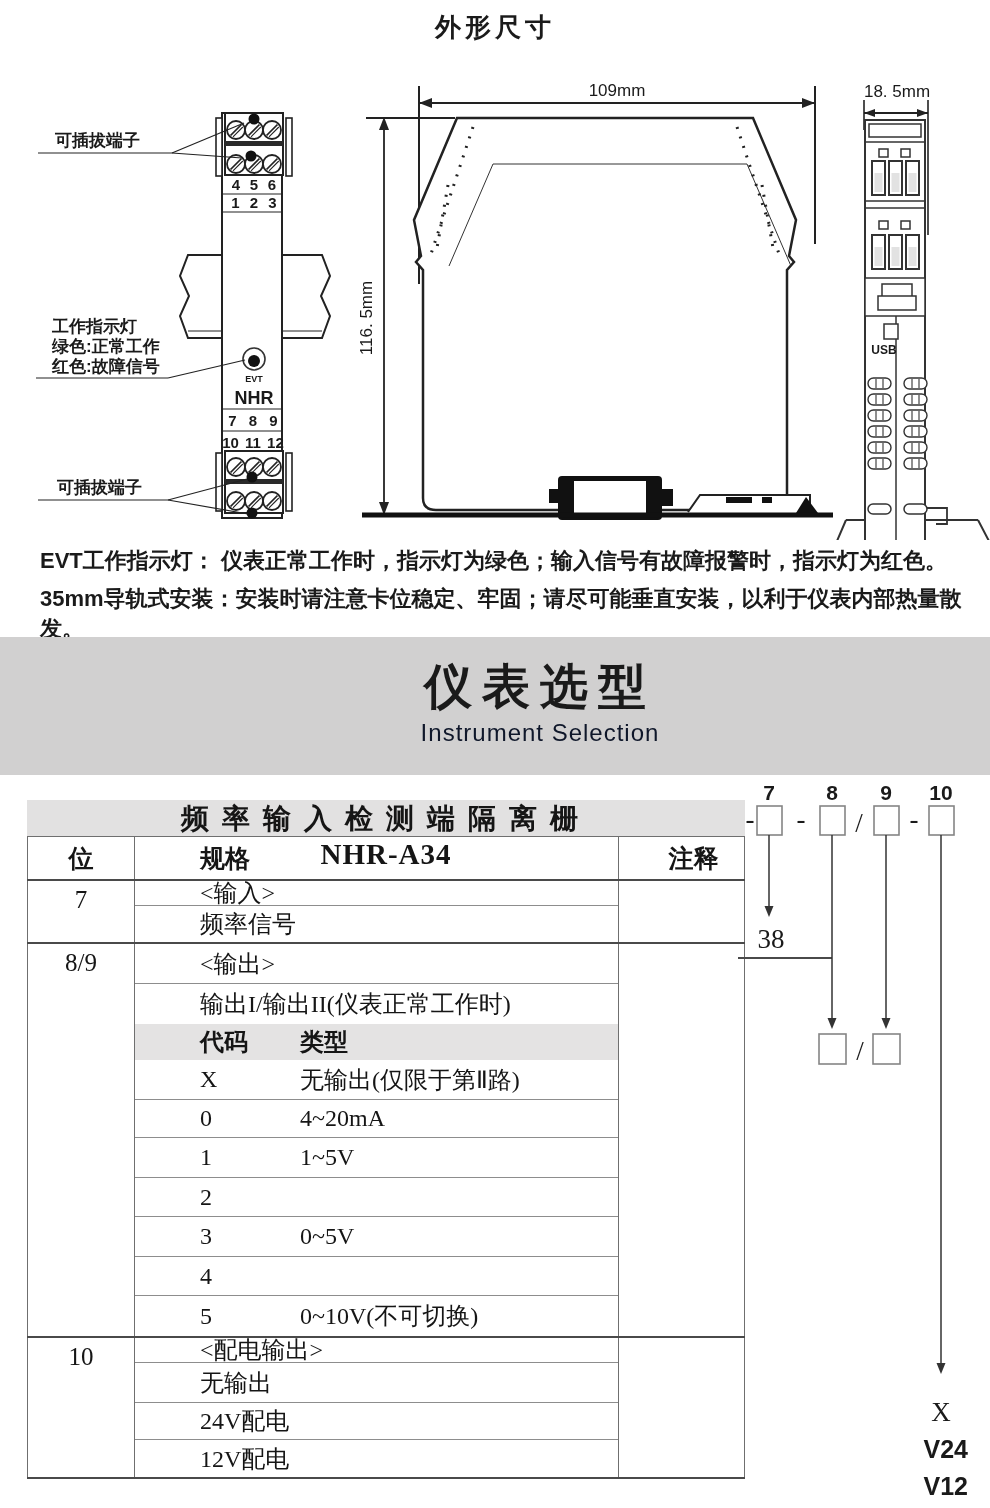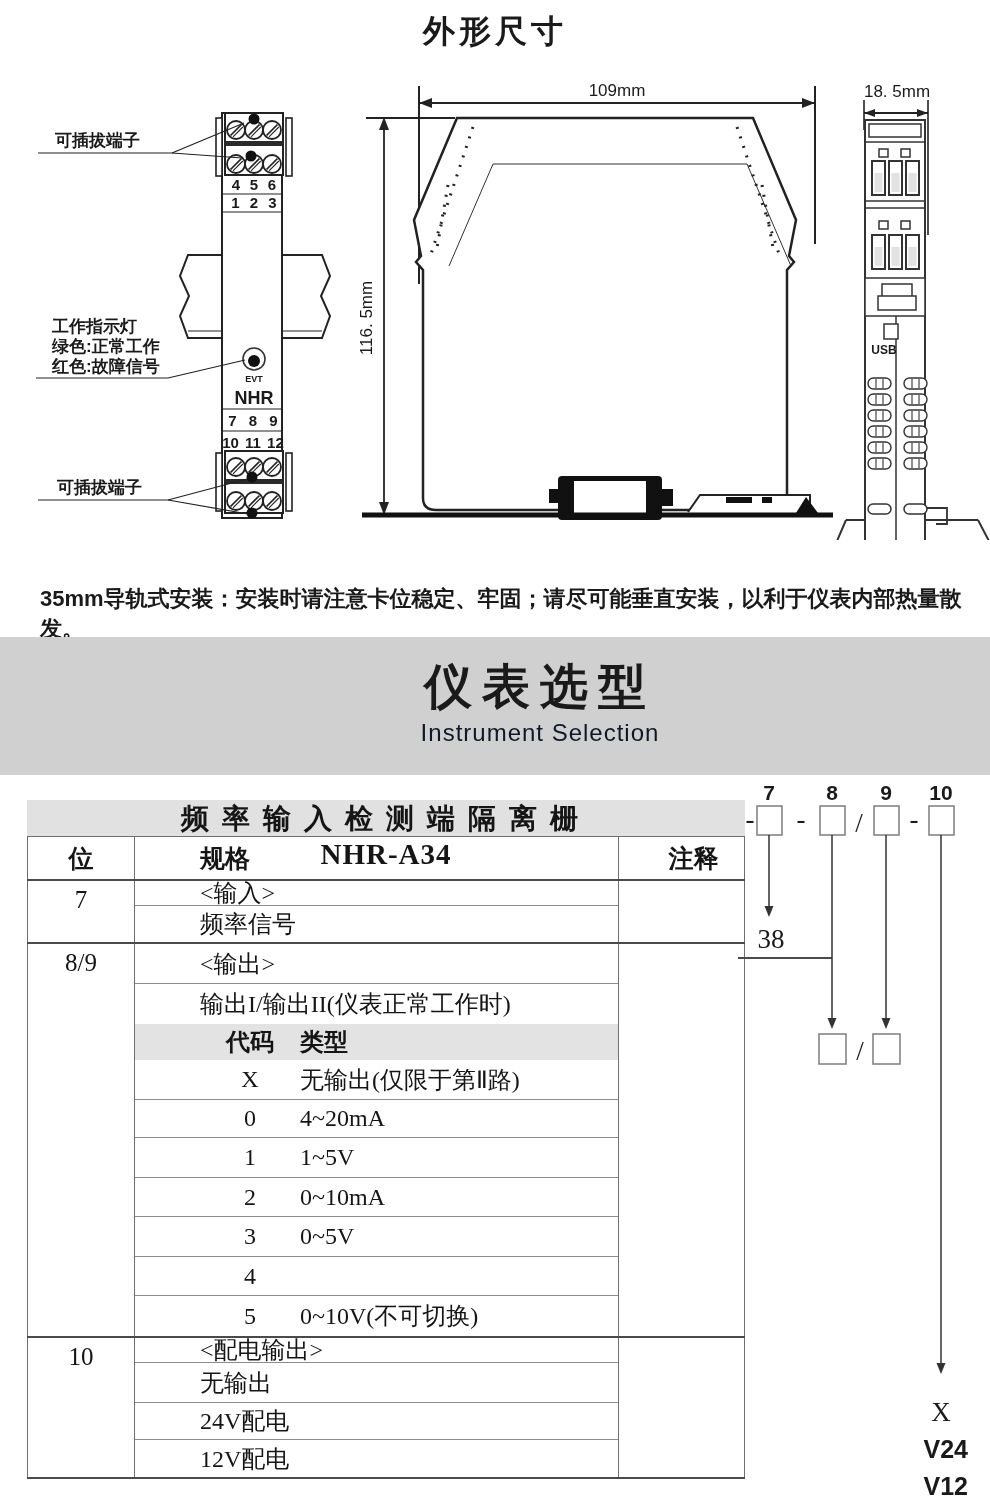--- a/index.html
+++ b/index.html
@@ -1,20 +1,20 @@
 <!DOCTYPE html>
 <html><head>
 <meta charset="utf-8">
 <style>
   html,body{margin:0;padding:0;background:#ffffff;}
   #stage{position:relative;width:990px;height:1508px;background:#fff;overflow:hidden;
          font-family:"Liberation Sans",sans-serif;color:#1a1a1a;}
   .abs{position:absolute;}
   
-  .page-title{left:0;top:10px;width:990px;text-align:center;font-size:32px;font-weight:bold;
+  .page-title{left:0;top:10px;width:990px;text-align:center;font-size:26px;font-weight:bold;
               letter-spacing:4px;}
   .note-line{left:40px;width:930px;font-size:22px;font-weight:bold;letter-spacing:0;}
   
   .banner{left:0;top:637px;width:990px;height:138px;background:#d1d0d0;text-align:center;padding-left:45px;}
   .banner-title{margin-top:18px;font-size:48px;font-weight:bold;letter-spacing:10px;}
   .banner-sub{margin-top:0px;font-size:24px;color:#0f172a;letter-spacing:1px;
               font-family:"Liberation Sans",sans-serif;}
   
   .sel-table{left:27px;top:800px;width:718px;font-family:"Liberation Serif",serif;color:#151515;}
   .t-titlebar{height:36px;background:#e2e1e1;display:flex;justify-content:space-between;
@@ -32,21 +32,21 @@
   .group{display:flex;border-bottom:2.4px solid #4a4a4a;box-sizing:border-box;}
   .g-pos{width:108px;border-left:1.6px solid #6f6f6f;border-right:1.6px solid #6f6f6f;
          box-sizing:border-box;display:flex;justify-content:center;align-items:flex-start;
          padding-top:5px;font-size:25px;}
   .g-note{width:127px;border-left:1.6px solid #6f6f6f;border-right:1.6px solid #6f6f6f;
           box-sizing:border-box;}
   .g-rows{flex:1;display:flex;flex-direction:column;}
   .row{display:flex;align-items:center;padding-left:65px;font-size:24px;box-sizing:border-box;}
   .row.sep{border-bottom:1.3px solid #8d8d8d;}
   .row.codehead{background:#e4e3e3;font-weight:bold;}
-  .code{width:100px;text-align:center;}
+  .code{width:100px;}
   .type{flex:1;}
   .r42{height:25px}.r40{height:40px}.r39{height:39px}.r38{height:38px}
   .r37{height:37px}.r36{height:36px}
   
   svg text{fill:#1a1a1a;}
   .lbl{font:bold 17px "Liberation Sans",sans-serif;}
   .dim{font:17px "Liberation Sans",sans-serif;}
   .tnum{font:bold 15px "Liberation Sans",sans-serif;}
   .tiny{font:bold 9px "Liberation Sans",sans-serif;}
   .usb{font:bold 12px "Liberation Sans",sans-serif;}
@@ -267,20 +267,21 @@
         <use href="#vent" x="868" y="442"></use>
           <use href="#vent" x="904" y="442"></use>
         <use href="#vent" x="868" y="458"></use>
           <use href="#vent" x="904" y="458"></use>
       </g>
       <rect x="868" y="504" width="23" height="10" rx="5" fill="#fff" stroke="#333" stroke-width="1.5"></rect>
       <rect x="904" y="504" width="23" height="10" rx="5" fill="#fff" stroke="#333" stroke-width="1.5"></rect>
     </g>
   </svg>
 
+  <div class="abs note-line" style="top:546px">EVT工作指示灯： 仪表正常工作时，指示灯为绿色；输入信号有故障报警时，指示灯为红色。</div>
   <div class="abs note-line" style="top:584px">35mm导轨式安装：安装时请注意卡位稳定、牢固；请尽可能垂直安装，以利于仪表内部热量散发。</div>
 
   <div class="abs banner">
     <div class="banner-title">仪表选型</div>
     <div class="banner-sub">Instrument Selection</div>
   </div>
 
   <div class="abs sel-table">
     <div class="t-titlebar">
       <span class="t-product">频率输入检测端隔离栅</span>
@@ -326,21 +327,20 @@
           <div class="row sep r38">
             <span class="code">0</span>
             <span class="type">4~20mA</span>
           </div>
           <div class="row sep r40">
             <span class="code">1</span>
             <span class="type">1~5V</span>
           </div>
           <div class="row sep r39">
             <span class="code">2</span>
-            <span class="type">0~10mA</span>
           </div>
           <div class="row sep r40">
             <span class="code">3</span>
             <span class="type">0~5V</span>
           </div>
           <div class="row sep r39">
             <span class="code">4</span>
           </div>
           <div class="row r40">
             <span class="code">5</span>

